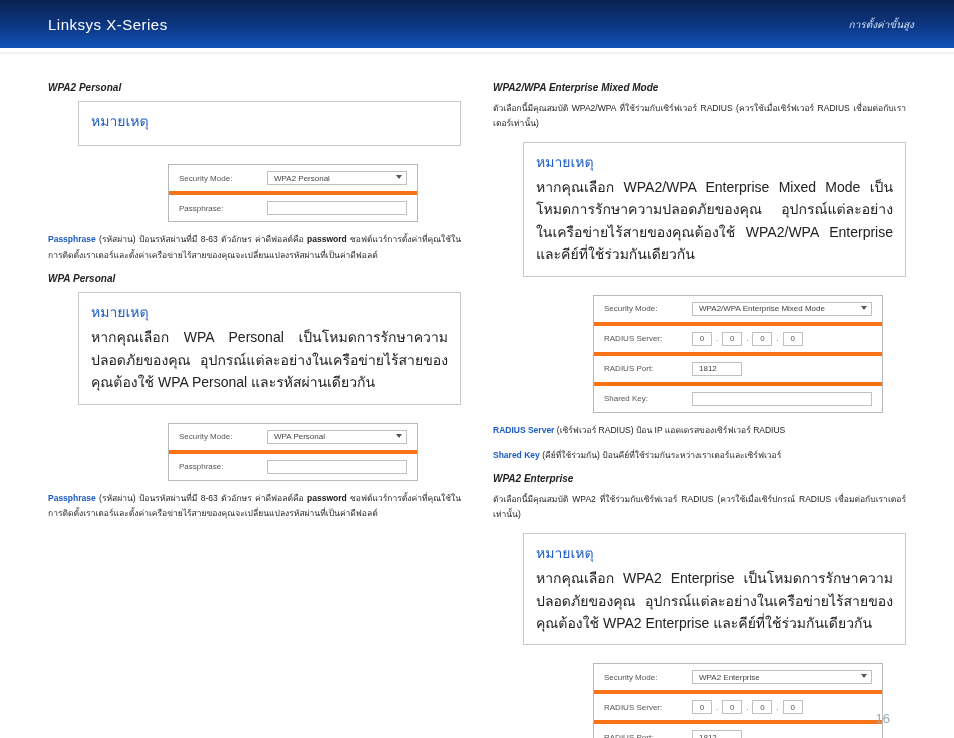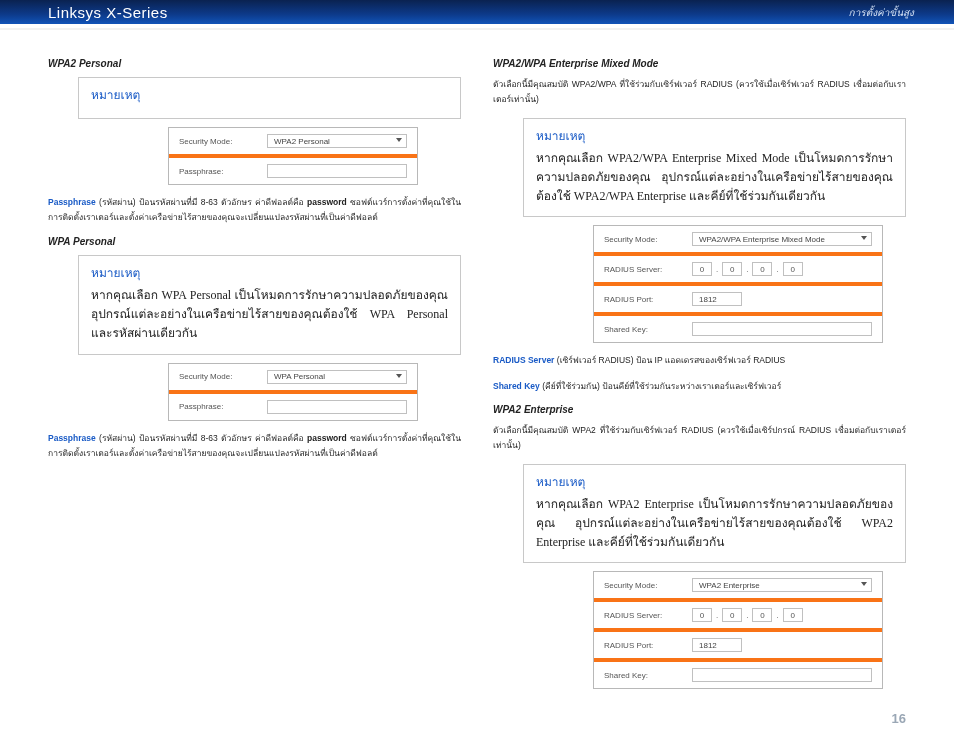--- a/index.html
+++ b/index.html
@@ -6,21 +6,21 @@
   body {
     width: 954px;
     height: 738px;
     background: #fff;
     font-family: Arial, "Helvetica Neue", sans-serif;
     font-size: 9px;
     color: #222;
     position: relative;
   }
   .header {
-    height: 24px;
+    height: 48px;
     background: linear-gradient(180deg,#0a2250 0%, #0d3a8a 60%, #1154b8 100%);
     display: flex;
     align-items: center;
     justify-content: space-between;
     padding: 0 40px 0 48px;
     color: #fff;
   }
   .header-title { font-size: 15px; font-weight: 300; letter-spacing: .5px; }
   .header-sub { font-size: 10px; color: #d6e3f5; font-style: italic; text-align: right; }
   .header-rule { border:0; border-bottom: 2px solid #f2f2f2; margin: 4px 0 18px 0;}
@@ -33,25 +33,24 @@
   .col { width: 50%; }
 
   .section-head {
     font-weight: bold;
     font-style: italic;
     font-size: 10px;
     margin: 10px 0 8px 0;
   }
   .note-box {
     border: 1px solid #c8c8c8;
-    margin: 6px 0 8px 30px;
+    margin: 6px 0 18px 30px;
     padding: 8px 12px 10px 12px;
-    font-size: 12px;
+    font-size: 14px;
     line-height: 1.6;
-    font-family: Liberation Serif, serif;
   }
   .note-label { color: #1a5bc6; margin-bottom: 3px; }
   .note-body { color: #222; text-align: justify;}
 
   .embedded-panel {
     border: 1px solid #b8b8b8;
     margin: 6px 0 10px 120px;
     width: 250px;
     font-size: 8px;
     color: #555;
@@ -93,24 +92,24 @@
     margin: 6px 0 10px 0;
     color:#222;
     text-align: justify;
   }
   .term { color: #1a5bc6; font-weight: bold; }
   .bold { font-weight: bold; }
 
   .pageno {
     position: absolute;
     bottom: 12px;
-    right: 48px;
+    right: 64px;
     font-size: 13px;
     color: #9aa7b5;
-    font-weight: bold;
+    font-weight: normal;
   }
 </style>
 </head>
 <body>
 
 <div class="header">
   <div class="header-title">Linksys X-Series</div>
   <div class="header-sub">การตั้งค่าขั้นสูง</div>
 </div>
 <hr class="header-rule">

